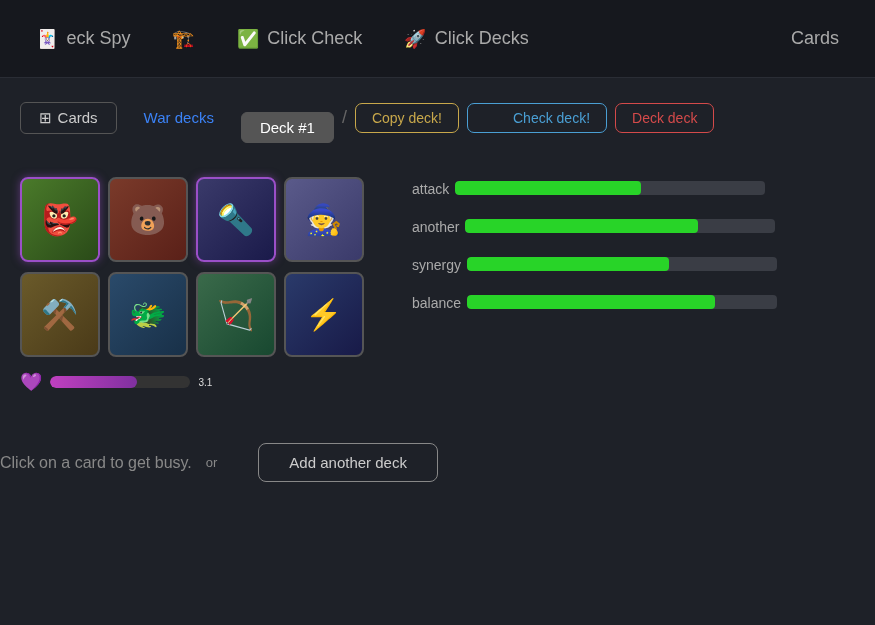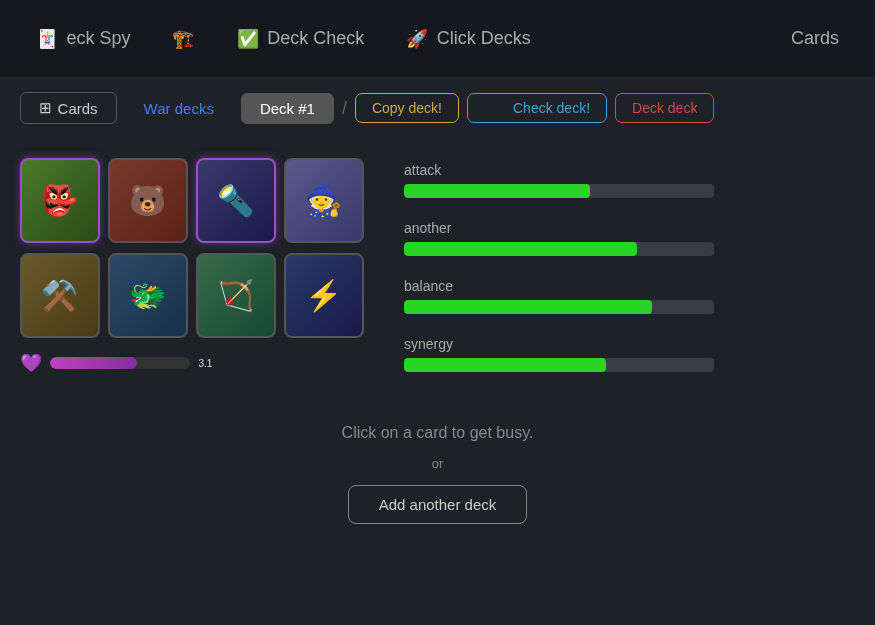--- a/index.html
+++ b/index.html
@@ -73,20 +73,21 @@
       gap: 6px;
     }
     .tab-btn.war-tab {
       border-color: transparent;
       color: #3b82f6;
     }
     .tab-btn.deck-tab {
       background-color: #555;
       color: #fff;
       border-color: #555;
+      margin-top: 20px;
     }
     .tab-separator {
       color: #666;
       font-size: 18px;
     }
     .action-btn {
       padding: 6px 16px;
       border-radius: 7px;
       font-size: 14px;
       cursor: pointer;
@@ -189,42 +190,41 @@
     }
 
     
     .stats-section {
       display: flex;
       flex-direction: column;
       gap: 22px;
       flex: 1;
       padding-top: 4px;
     }
-    .stat-row { display: flex; flex-direction: column; gap: 6px; }
+    .stat-row { display: flex; flex-direction: row; gap: 6px; margin-left: 8px; }
     .stat-label {
       font-size: 14px;
       color: #aaa;
     }
     .stat-track {
       width: 310px;
       height: 14px;
       background: #3a3d45;
       border-radius: 4px;
       overflow: hidden;
     }
     .stat-fill {
       height: 100%;
       background: #28d428;
       border-radius: 4px;
     }
 
     
     .lower-section {
       display: flex;
-      flex-direction: column;
       align-items: center;
       margin-top: 30px;
       gap: 14px;
     }
     .hint-text {
       color: #888;
       font-size: 16px;
     }
     .or-text {
       color: #888;
@@ -232,36 +232,37 @@
     }
     .add-deck-btn {
       padding: 10px 30px;
       border: 1.5px solid #888;
       border-radius: 8px;
       background: transparent;
       color: #ccc;
       font-size: 15px;
       cursor: pointer;
       font-family: inherit;
+      margin-left: 27px;
     }
   </style>
 </head>
 <body>
 
 <div class="top-nav">
   <div class="nav-item">
     <span>🃏</span>
     <span>eck Spy</span>
   </div>
   <div class="nav-item active">
     <span>🏗️</span>
   </div>
   <div class="nav-item">
     <span>✅</span>
-    <span>Deck Check</span>
+    <span>Click Check</span>
   </div>
   <div class="nav-item">
     <span>🚀</span>
     <span>Click Decks</span>
   </div>
   <div class="nav-spacer"></div>
   <div class="nav-cards-right">
     <span>Cards</span>
   </div>
 </div>
@@ -339,29 +340,29 @@
         <div class="stat-fill" style="width: 60%"></div>
       </div>
     </div>
     <div class="stat-row">
       <span class="stat-label">another</span>
       <div class="stat-track">
         <div class="stat-fill" style="width: 75%"></div>
       </div>
     </div>
     <div class="stat-row">
+      <span class="stat-label">synergy</span>
+      <div class="stat-track">
+        <div class="stat-fill" style="width: 65%"></div>
+      </div>
+    </div>
+    <div class="stat-row">
       <span class="stat-label">balance</span>
       <div class="stat-track">
         <div class="stat-fill" style="width: 80%"></div>
-      </div>
-    </div>
-    <div class="stat-row">
-      <span class="stat-label">synergy</span>
-      <div class="stat-track">
-        <div class="stat-fill" style="width: 65%"></div>
       </div>
     </div>
   </div>
 
 </div>
 
 <div class="lower-section">
   <span class="hint-text">Click on a card to get busy.</span>
   <span class="or-text">or</span>
   <button class="add-deck-btn">

